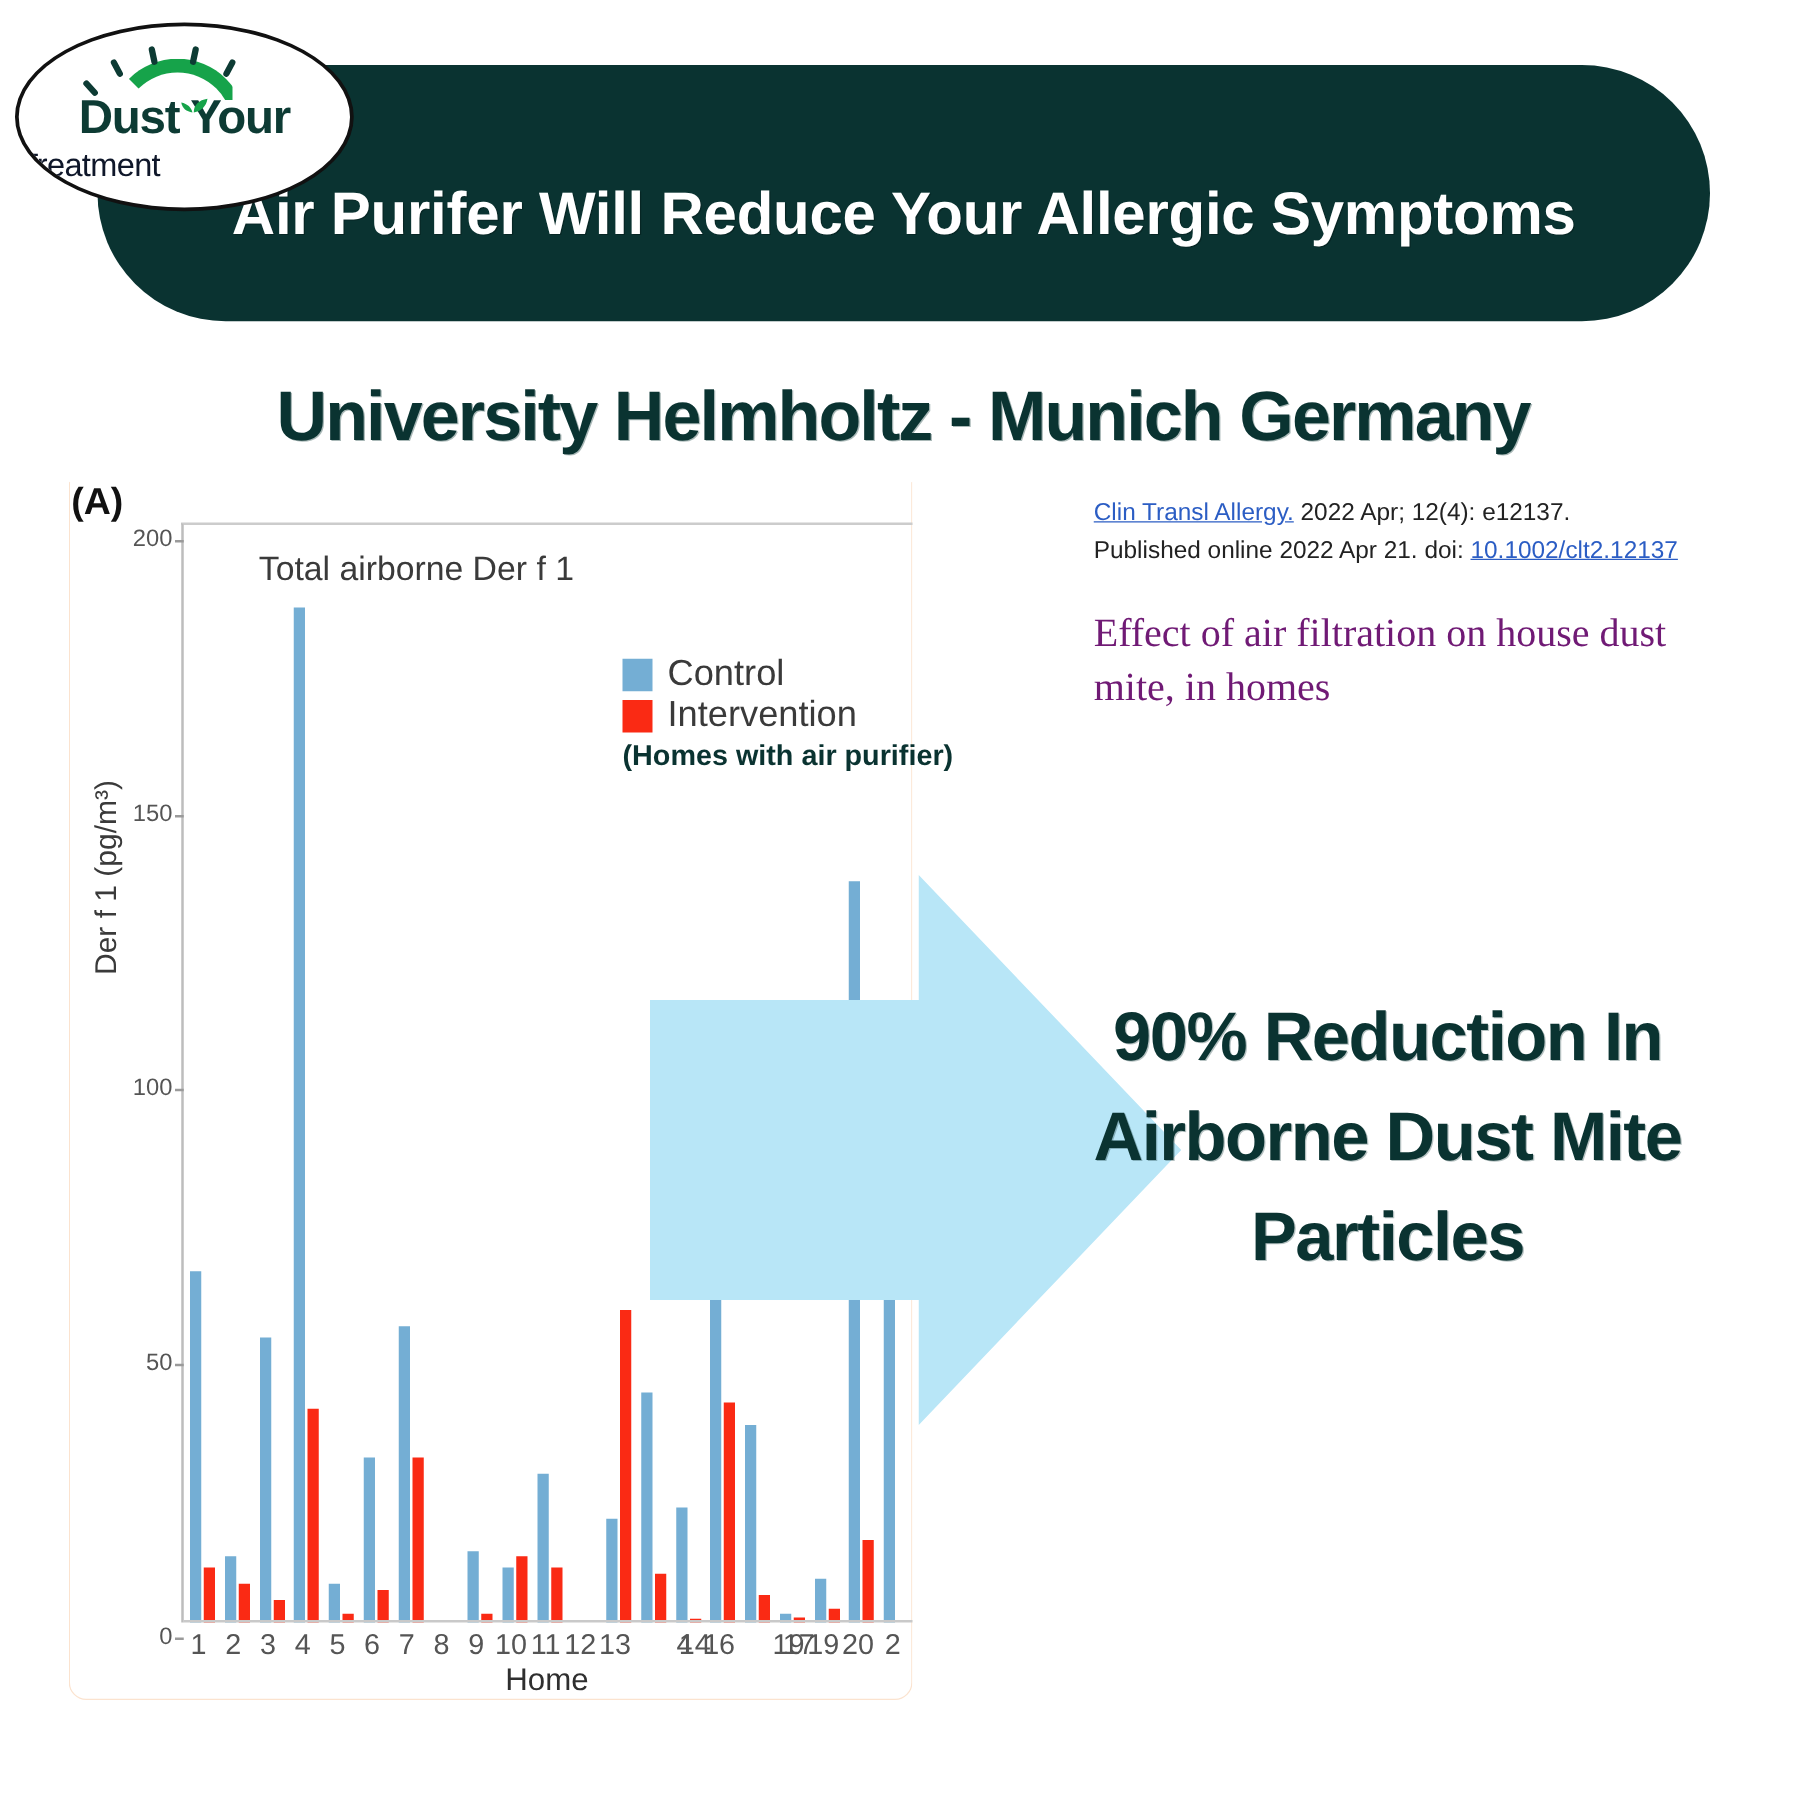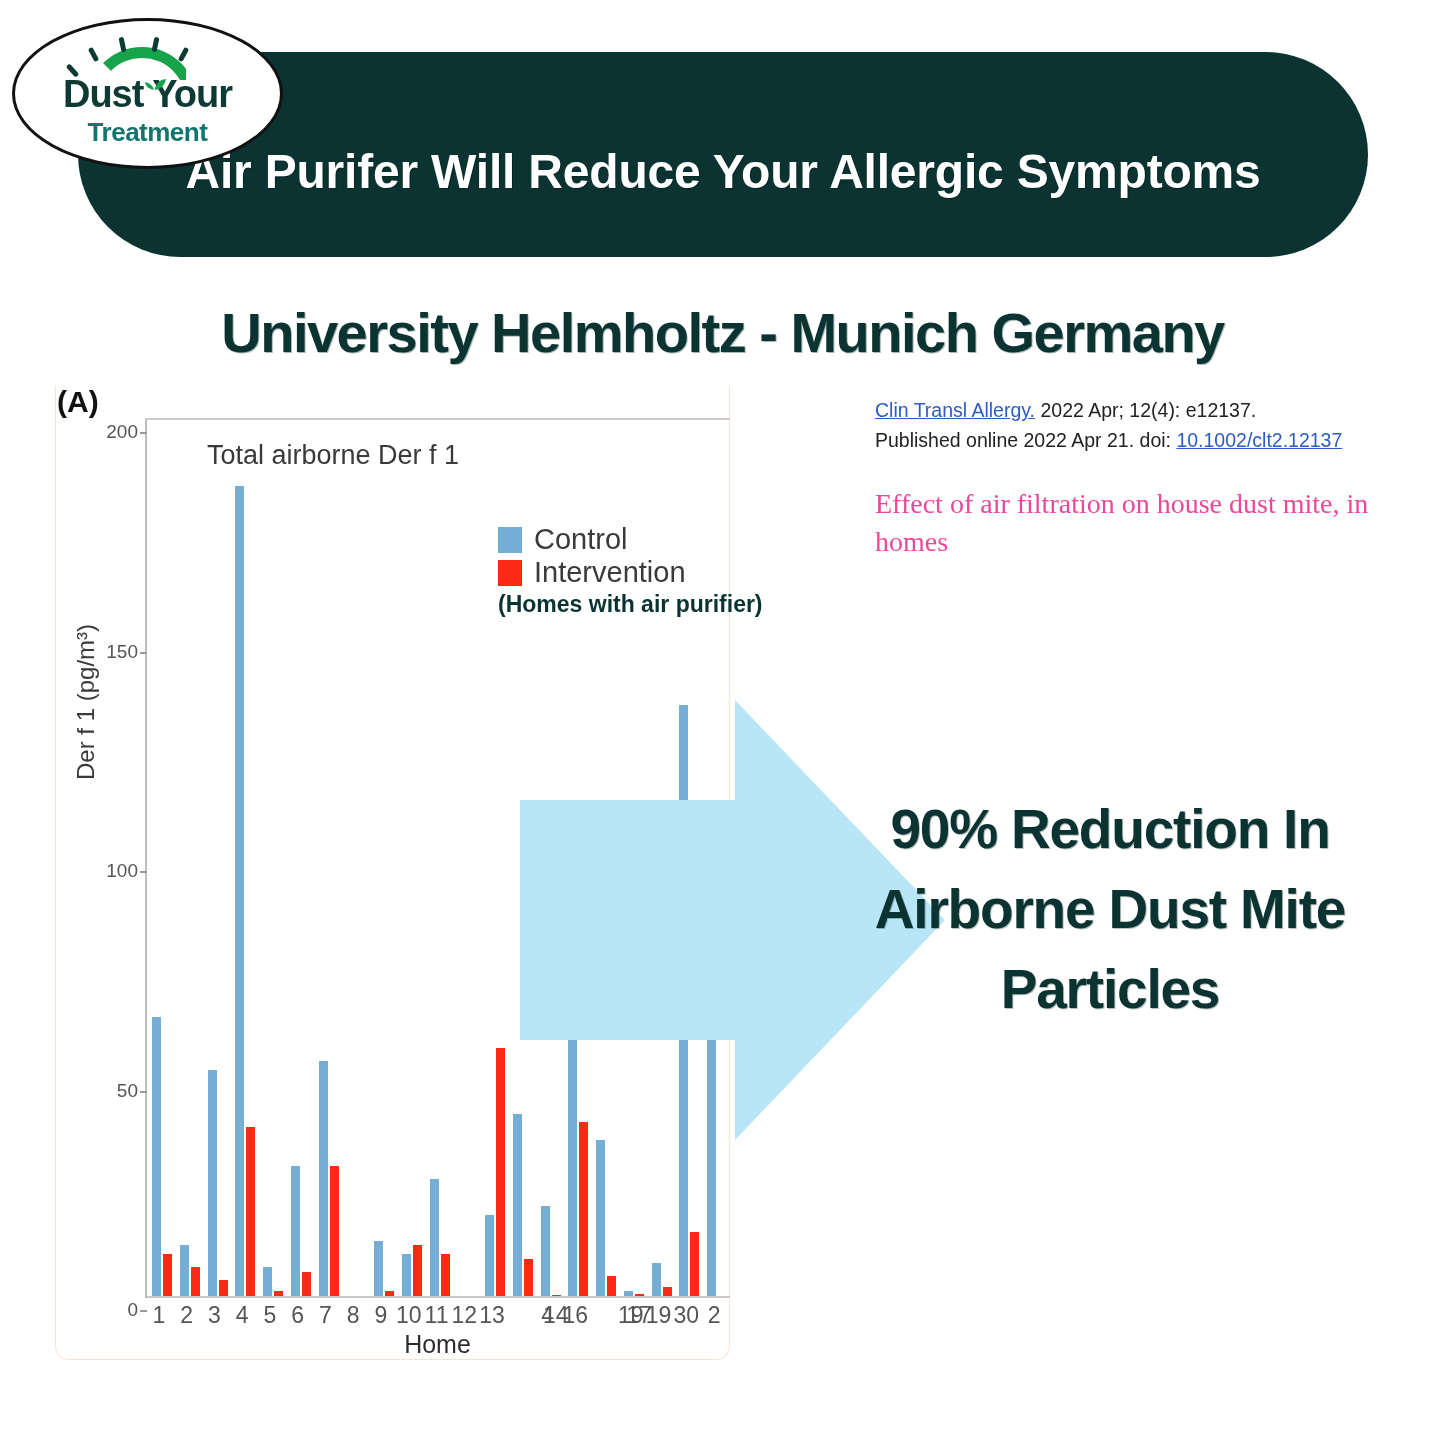--- a/index.html
+++ b/index.html
@@ -84,24 +84,24 @@
     font-weight: bold;
     color: #0d3b34;
     font-family: "Liberation Sans", sans-serif;
     letter-spacing: -1px;
   }
   #logo-sub {
     position: absolute;
     left: 0;
     top: 96px;
     width: 100%;
-    text-align: center;
+    text-align: left;
     font-size: 26px;
-    font-weight: bold;
-    color: #0f766e;
+    font-weight: normal;
+    color: #0f172a;
     font-family: "Liberation Sans", sans-serif;
     letter-spacing: -0.5px;
   }
   #logo-leaf {
     position: absolute;
     left: 128px;
     top: 52px;
     width: 24px;
     height: 18px;
   }
@@ -136,22 +136,22 @@
   #citation-block .doilink {
     color: #2b5dc4;
     text-decoration: underline;
   }
   #paper-title {
     position: absolute;
     left: 875px;
     top: 485px;
     width: 505px;
     font-family: "Liberation Serif", serif;
-    font-size: 28px;
-    color: #ec4899;
+    font-size: 32px;
+    color: #701a75;
     line-height: 1.35;
   }
 
   
   #chart-card {
     position: absolute;
     left: 55px;
     top: 385px;
     width: 675px;
     height: 975px;
@@ -469,21 +469,21 @@
     <div class="xtick" style="left: 263.738px;">10</div>
     <div class="xtick" style="left: 291.5px;">11</div>
     <div class="xtick" style="left: 319.262px;">12</div>
     <div class="xtick" style="left: 347.024px;">13</div>
     <div class="xtick" style="left: 374.786px; margin-left: 36px;">14</div>
     <div class="xtick" style="left: 402.548px;">4</div>
     <div class="xtick" style="left: 430.31px;">16</div>
     <div class="xtick" style="left: 458.071px; margin-left: 36px;">17</div>
     <div class="xtick" style="left: 485.833px;">19</div>
     <div class="xtick" style="left: 513.595px;">19</div>
-    <div class="xtick" style="left: 541.357px;">30</div>
+    <div class="xtick" style="left: 541.357px;">20</div>
     <div class="xtick" style="left: 569.119px;">2</div>
   </div>
 <div id="xaxis-title">Home</div>
 
 <div id="chart-legend">
   <div class="legend-row">
     <span class="legend-swatch" style="background:#74aed4"></span>
     <span class="legend-label">Control</span>
   </div>
   <div class="legend-row">

